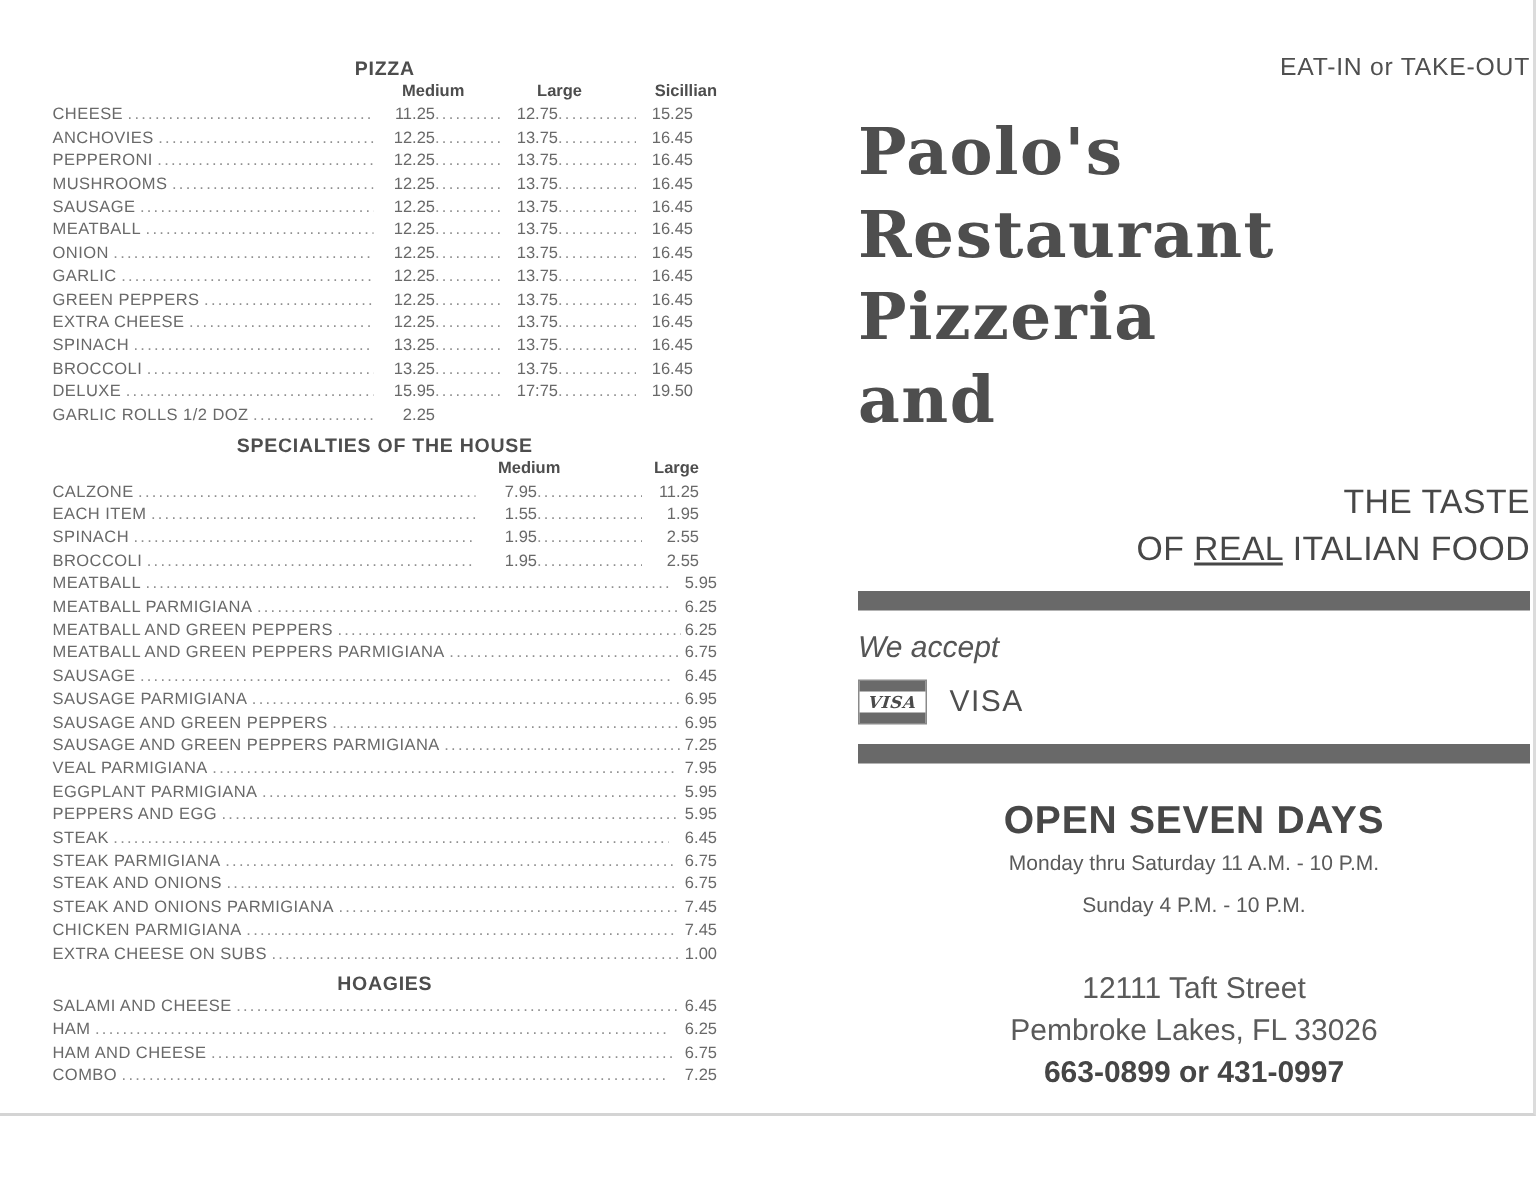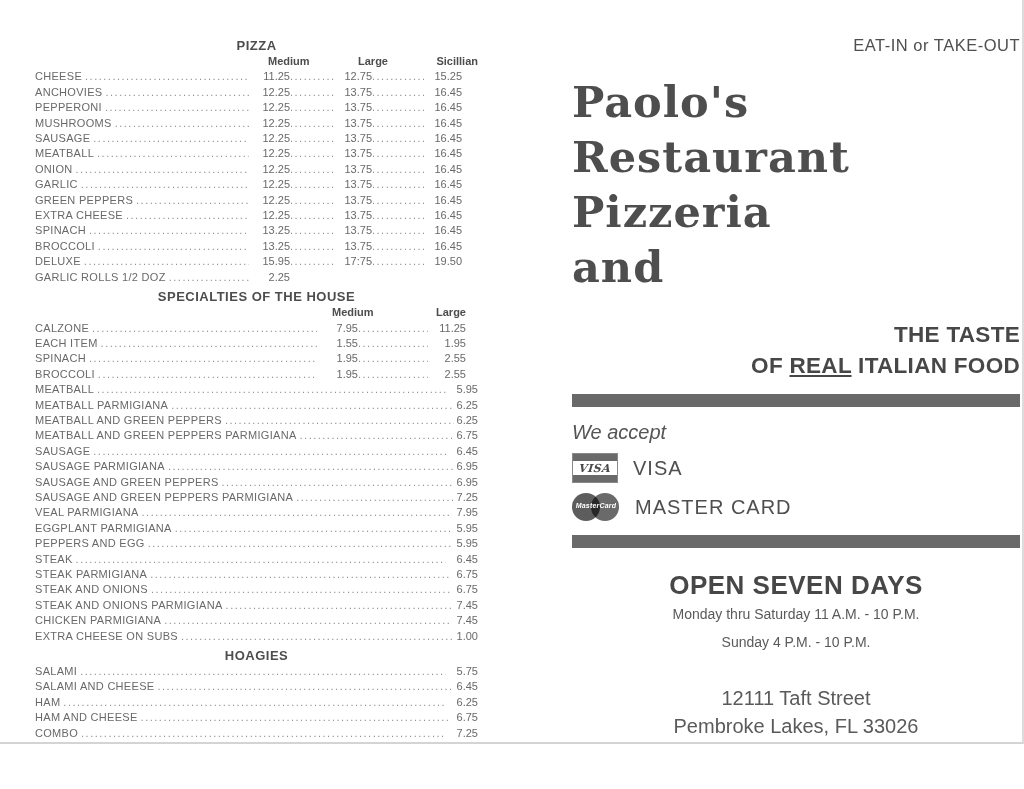--- a/index.html
+++ b/index.html
@@ -40,21 +40,21 @@
   .colhead .h{text-align:right;white-space:nowrap;}
   .flexspace{flex:1 1 auto;}
   .ph-m{width:38px;} .ph-l{width:82px;} .ph-s{width:90px;}
   .sh-m{width:38px;} .sh-l{width:96px;}
 
   
   .right-col{position:absolute;left:572px;top:36px;width:448px;}
   .eatin{text-align:right;font-size:16.5px;color:#4f4f4f;letter-spacing:0.5px;}
   .brand{margin-top:20px;font-family:"DejaVu Serif",serif;font-weight:bold;
          font-size:43px;line-height:55px;color:#4e4e4e;letter-spacing:1px;}
-  .taste{margin-top:24px;text-align:right;font-weight:bold;font-size:22.5px;
+  .taste{margin-top:24px;text-align:right;font-weight:normal;font-size:22.5px;
          line-height:31px;color:#474747;letter-spacing:0.3px;}
   .taste .u{text-decoration:underline;}
   .bar{height:13px;background:#696969;margin-top:13px;}
   .accept{margin-top:14px;}
   .we-accept{font-style:italic;font-size:20px;color:#555555;}
   .payrow{display:flex;align-items:center;gap:15px;margin-top:9px;}
   .paylabel{font-size:20px;color:#4f4f4f;letter-spacing:1px;}
 
   .visa-logo{width:46px;height:30px;background:#ffffff;border:1px solid #8a8a8a;
     box-sizing:border-box;display:flex;flex-direction:column;flex:0 0 auto;}
@@ -447,25 +447,20 @@
           <span class="mname">EXTRA CHEESE ON SUBS</span>
           <span class="flexdots"></span>
           <span class="price sub-price">1.00</span>
         </div>
       </div>
 
     <div class="sec-title">HOAGIES</div>
 
     <div>
 
-    <div class="mrow">
-          <span class="mname">SALAMI</span>
-          <span class="flexdots"></span>
-          <span class="price sub-price">5.75</span>
-        </div>
         <div class="mrow">
           <span class="mname">SALAMI AND CHEESE</span>
           <span class="flexdots"></span>
           <span class="price sub-price">6.45</span>
         </div>
         <div class="mrow">
           <span class="mname">HAM</span>
           <span class="flexdots"></span>
           <span class="price sub-price">6.25</span>
         </div>
@@ -508,28 +503,20 @@
         <span class="visa-logo">
           <span class="visa-band"></span>
           <span class="visa-mid">
               <span class="visa-word">VISA</span>
             </span>
           <span class="visa-band"></span>
         </span>
         <span class="paylabel">VISA</span>
       </div>
 
-      <div class="payrow">
-        <span class="mc-logo">
-          <span class="mc-c l"></span>
-          <span class="mc-c r"></span>
-          <span class="mc-word">MasterCard</span>
-        </span>
-        <span class="paylabel">MASTER CARD</span>
-      </div>
     </div>
 
     <div class="bar"></div>
 
     <div class="open-block">
       <div class="open-title">OPEN SEVEN DAYS</div>
       <div class="hours-line">Monday thru Saturday 11 A.M. - 10 P.M.</div>
       <div class="hours-line">Sunday 4 P.M. - 10 P.M.</div>
     </div>
 

